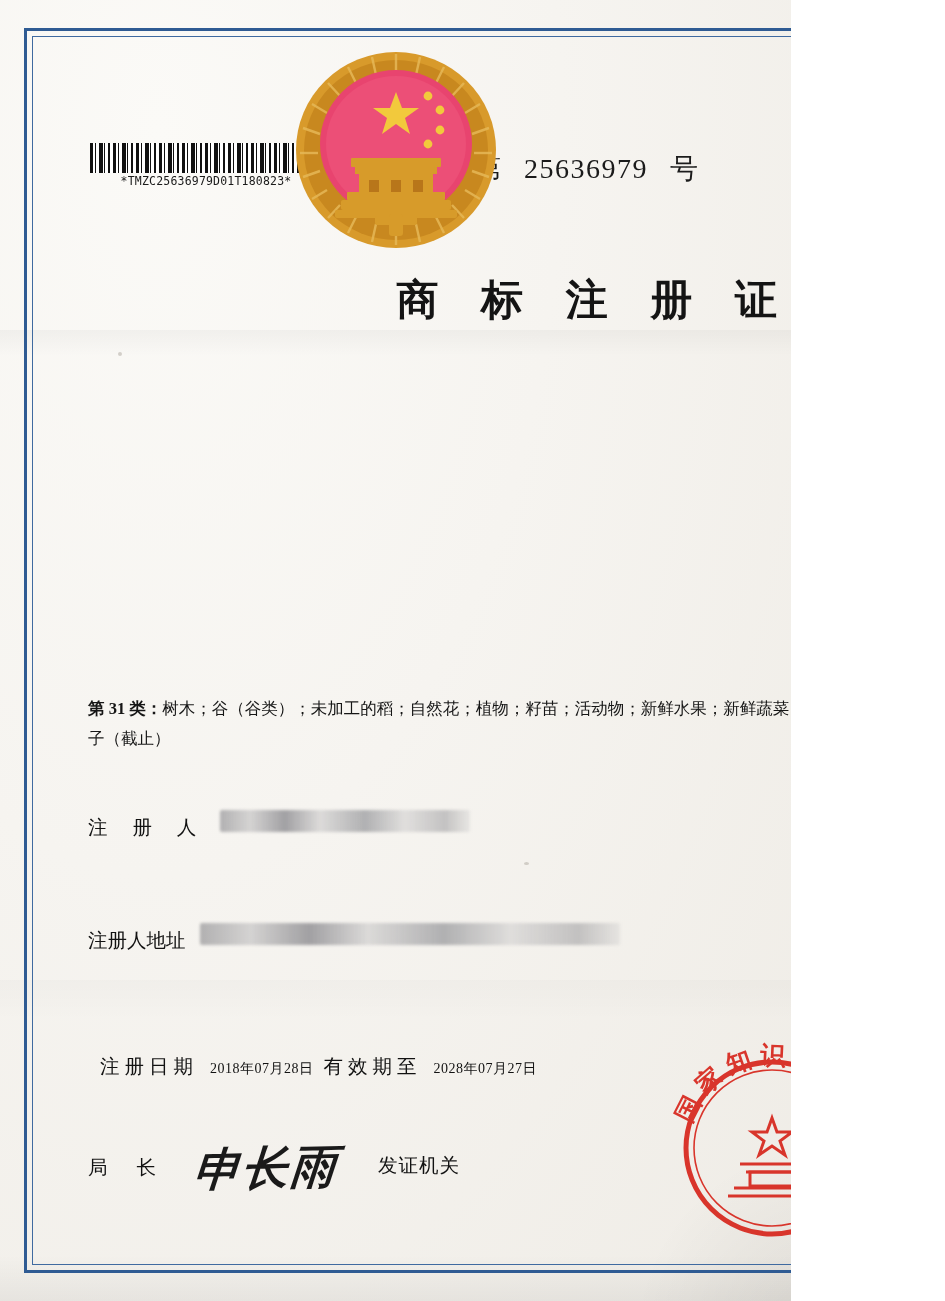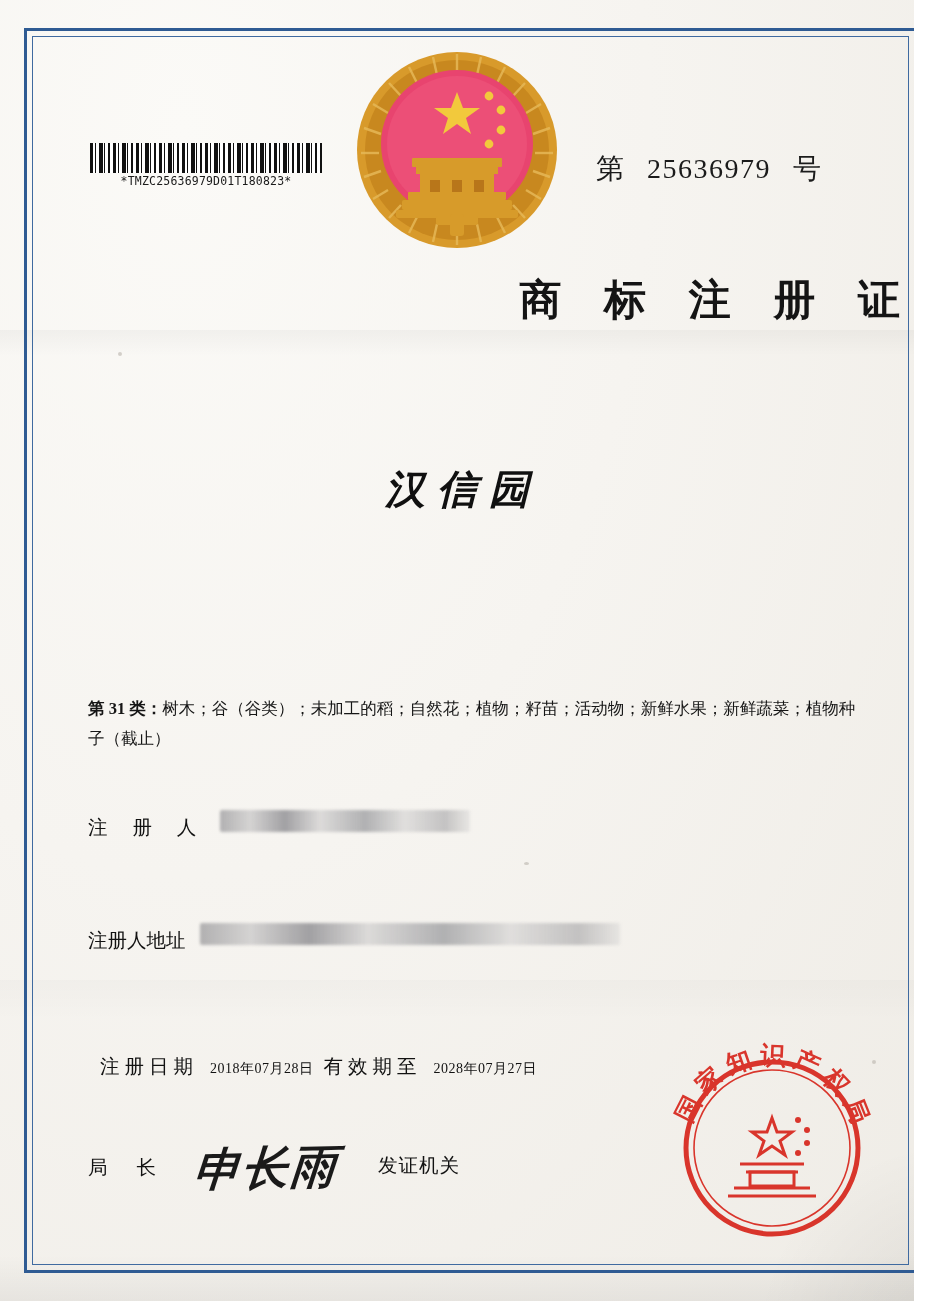--- a/index.html
+++ b/index.html
@@ -10,21 +10,21 @@
   body {
     width: 945px;
     height: 1301px;
     font-family: "Liberation Serif", "DejaVu Serif", serif;
     overflow: hidden;
   }
 
   
   #certificate {
     position: relative;
-    width: 914px;
+    width: 791px;
     height: 1301px;
     background:
       radial-gradient(ellipse at 20% 10%, #fbfaf7 0%, #f6f4f0 45%, #efece6 100%);
     box-sizing: border-box;
     overflow: hidden;
   }
   
   .paper-band {
     position: absolute;
     left: 0; right: 0;
@@ -348,21 +348,20 @@
 
       <g fill="#d79b2a">
         <rect x="86" y="170" width="42" height="9" rx="2"></rect>
         <rect x="100" y="168" width="14" height="22" rx="3"></rect>
       </g>
     </g>
   </svg>
 
   <div class="doc-title">商 标 注 册 证</div>
 
-  <div class="trademark">汉信园</div>
 
   <div class="goods-body">
     <span class="cls">第 31 类：</span><span>树木；谷（谷类）；未加工的稻；自然花；植物；籽苗；活动物；新鲜水果；新鲜蔬菜；植物种子（截止）</span>
   </div>
 
   <div class="field-row row-registrant">
     <span class="field-label lbl-spaced">注 册 人</span>
     <span class="redacted redacted-name"></span>
   </div>
 

